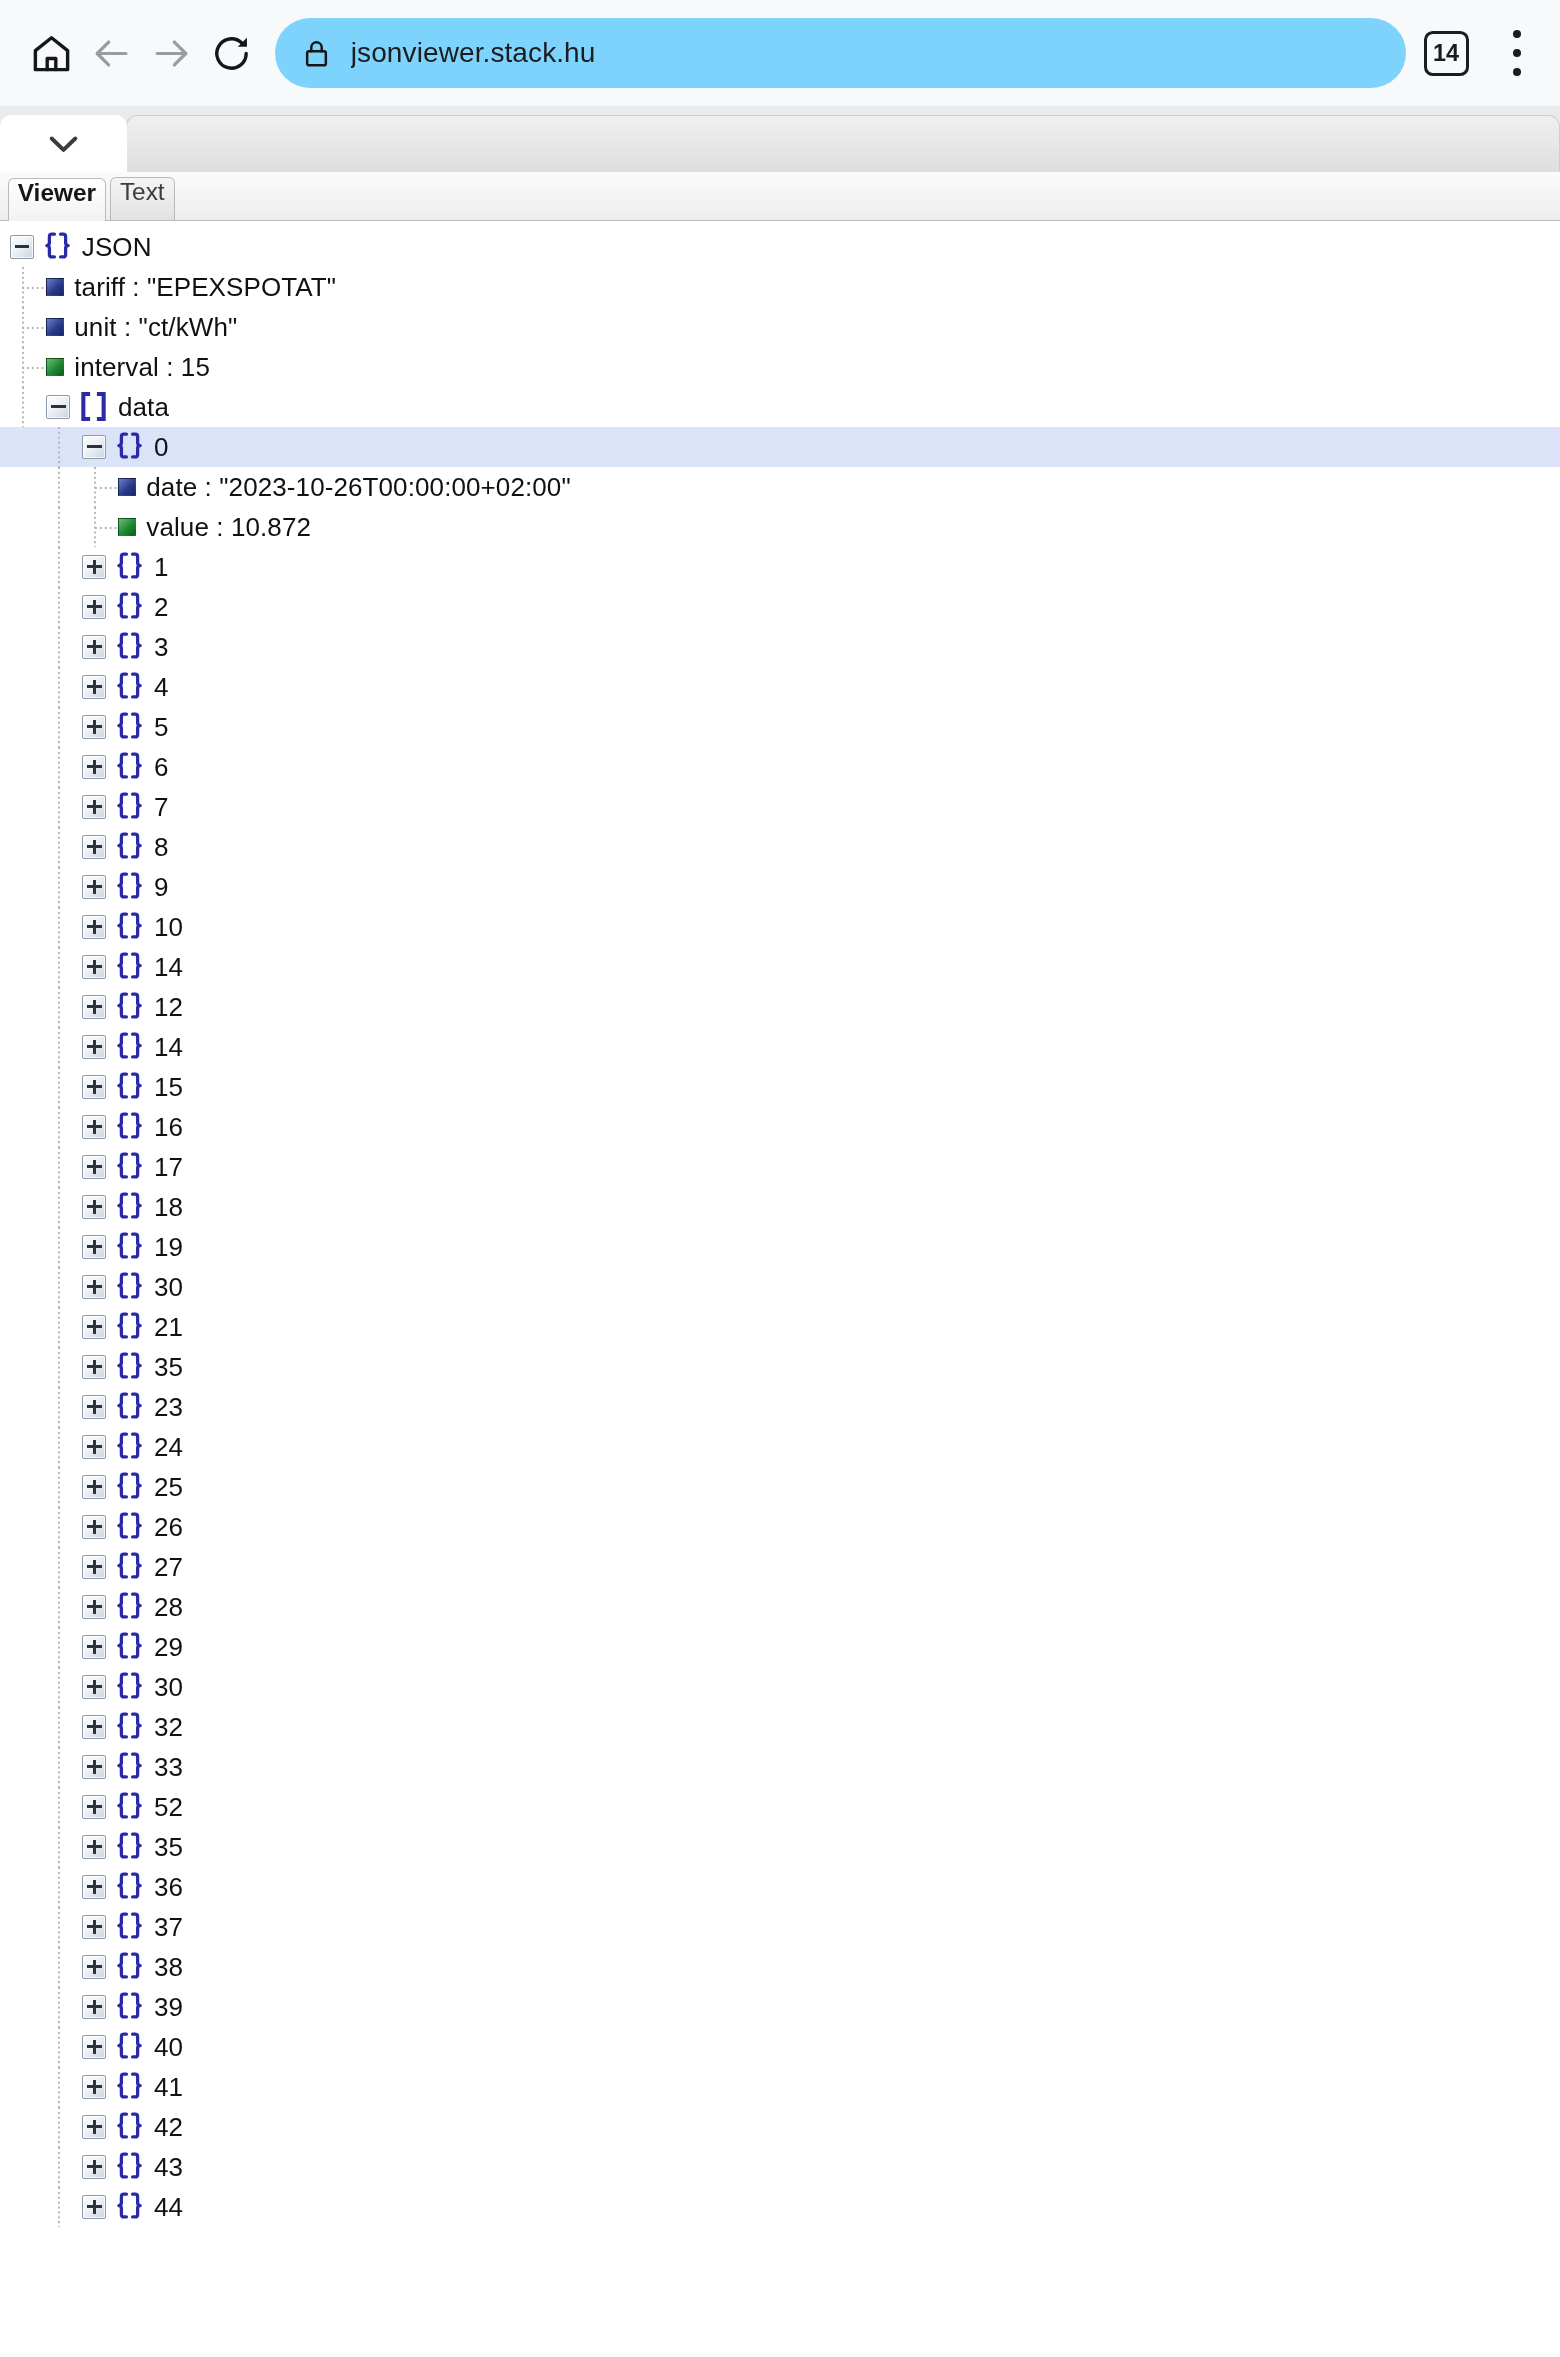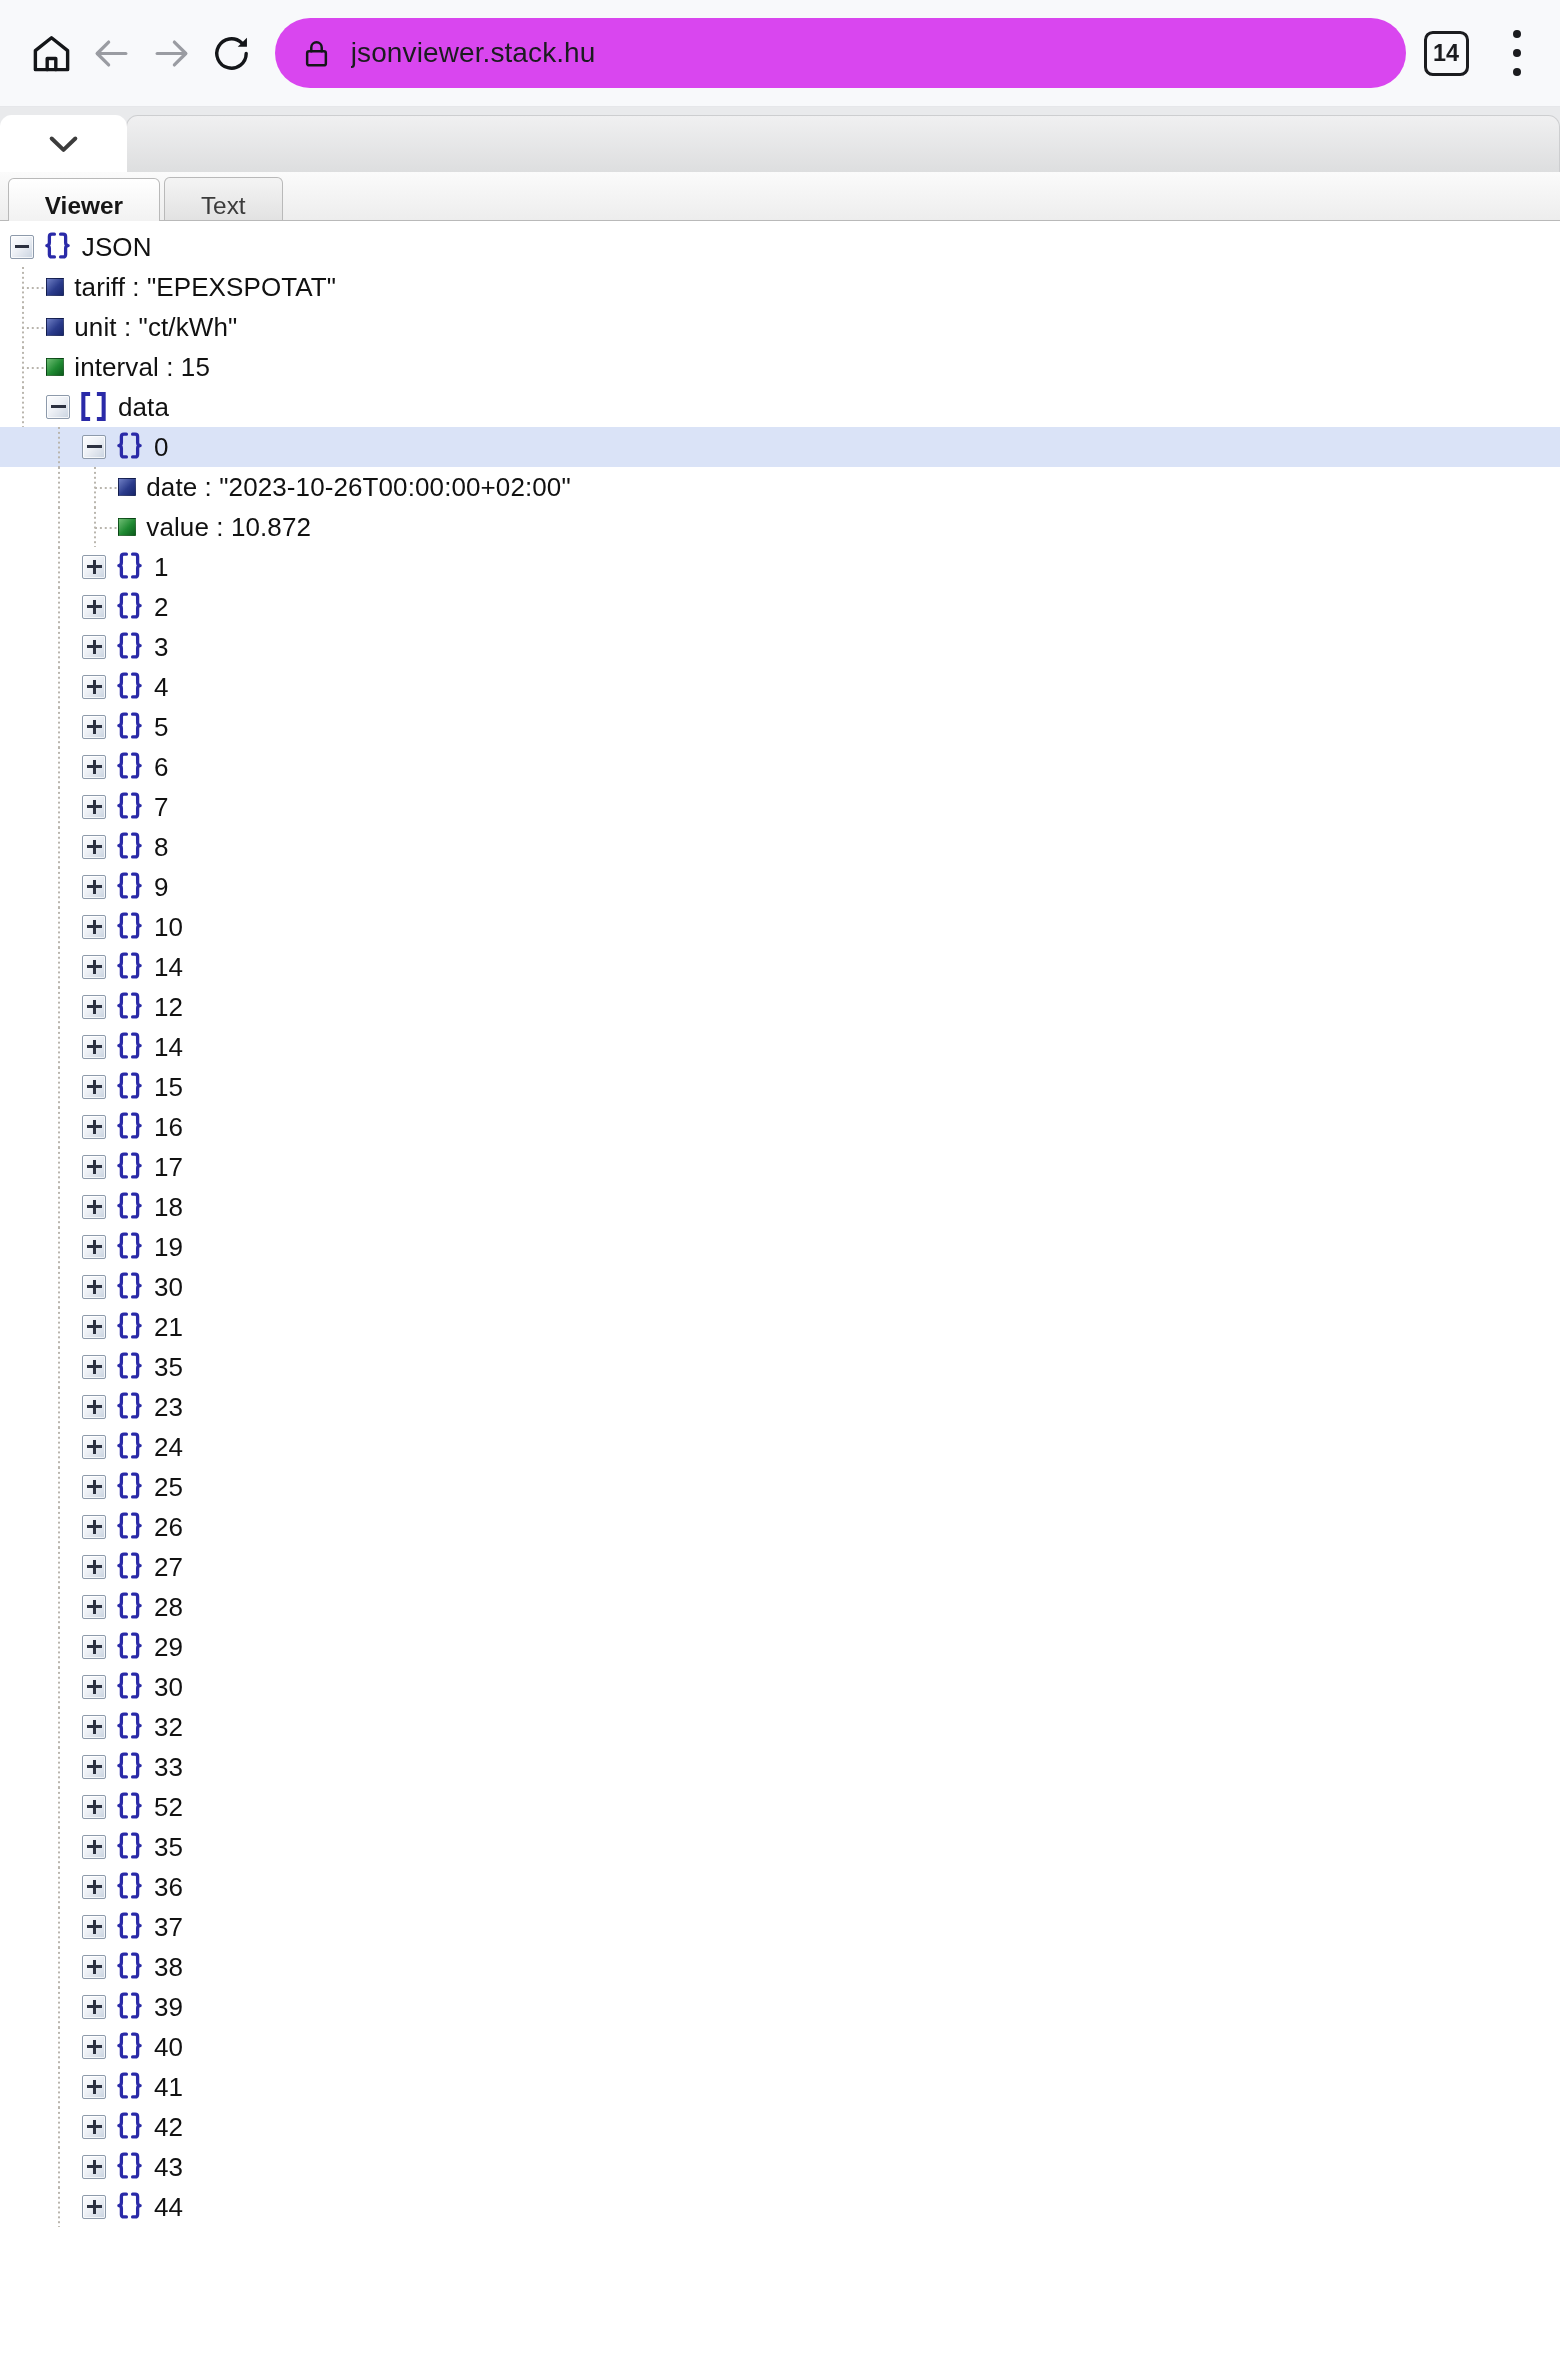--- a/index.html
+++ b/index.html
@@ -26,21 +26,21 @@
     width: 60px; height: 60px;
     display: flex; align-items: center; justify-content: center;
     flex: 0 0 auto;
   }
   .nav-btn svg { display: block; }
 
   .omnibox {
     flex: 1 1 auto;
     height: 70px;
     margin: 0 17.6px 0 13.7px;
-    background: #d946ef;
+    background: #7dd3fc;
     border-radius: 35px;
     display: flex;
     align-items: center;
     padding: 0 25px;
     min-width: 0;
   }
   .omnibox .lock { flex: 0 0 auto; display: flex; align-items: center; margin-right: 17.6px; }
   .omnibox .url {
     font-size: 28px;
     color: #1b1c1f;
@@ -108,23 +108,23 @@
     width: 1560px;
     height: 49px;
     background: linear-gradient(to bottom, #fbfbfb 0%, #ededed 100%);
     display: flex;
     align-items: flex-end;
     padding-left: 7.8px;
     border-bottom: 1px solid #b9b9b9;
   }
   .app-tab {
     height: 43px;
-    padding: 0 36px;
+    padding: 0 9px;
     display: flex;
-    align-items: flex-end;
+    align-items: flex-start;
     font-size: 24.4px;
     border: 1px solid #b9b9b9;
     border-bottom: none;
     border-top-left-radius: 5.9px;
     border-top-right-radius: 5.9px;
     margin-right: 3.9px;
     position: relative;
   }
   .app-tab.sel {
     background: linear-gradient(to bottom, #ffffff 0%, #f2f2f2 100%);

